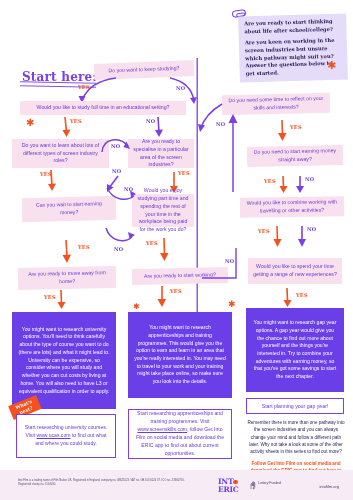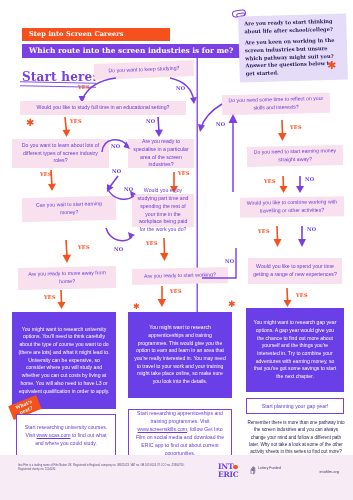--- a/index.html
+++ b/index.html
@@ -160,21 +160,21 @@
     color: #f4511e;
     font-size: 11px;
     line-height: 1;
     font-family: "DejaVu Sans", sans-serif;
   }
 
   
   .footer {
     position: absolute;
     left: 0; bottom: 0;
-    width: 353px; height: 45px;
+    width: 353px; height: 30px;
     background: #f7ecf5;
   }
   .footer-legal {
     position: absolute;
     left: 18px; top: 9px;
     width: 170px;
     color: #5b4a7a;
     font-size: 2.7px;
     line-height: 1.6;
   }
@@ -208,23 +208,21 @@
     right: 14px; top: 14px;
     color: #4a3b6b;
     font-size: 4px;
   }
 </style>
 </head>
 <body>
 
 <div id="sheet">
 
-  <div class="title-orange" style="left:22px; top:28px; width:148px; height:13px; font-size:6.6px; line-height:13px; padding-left:7px;">Step into Screen Careers</div>
-
-  <div class="title-purple" style="left:22px; top:44px; width:222px; height:14px; font-size:7.4px; line-height:14px; padding-left:7px;">Which route into the screen industries is for me?</div>
+
 
   <div class="start-here" style="left:22px; top:70px;">Start here:</div>
   <div class="start-underline" style="left:20px; top:82px; width:76px; transform:rotate(1.2deg);"></div>
   <div class="start-underline" style="left:20px; top:86px; width:76px; transform:rotate(1.2deg);"></div>
 
   <div class="clip" style="left:232px; top:10px;"></div>
   <div class="intro-note" style="left:239px; top:15px; width:108px;">
     <p>Are you ready to start thinking about life after school/college?</p>
     <p>Are you keen on working in the screen industries but unsure which pathway might suit you? Answer the questions below to get started.</p>
   </div>

